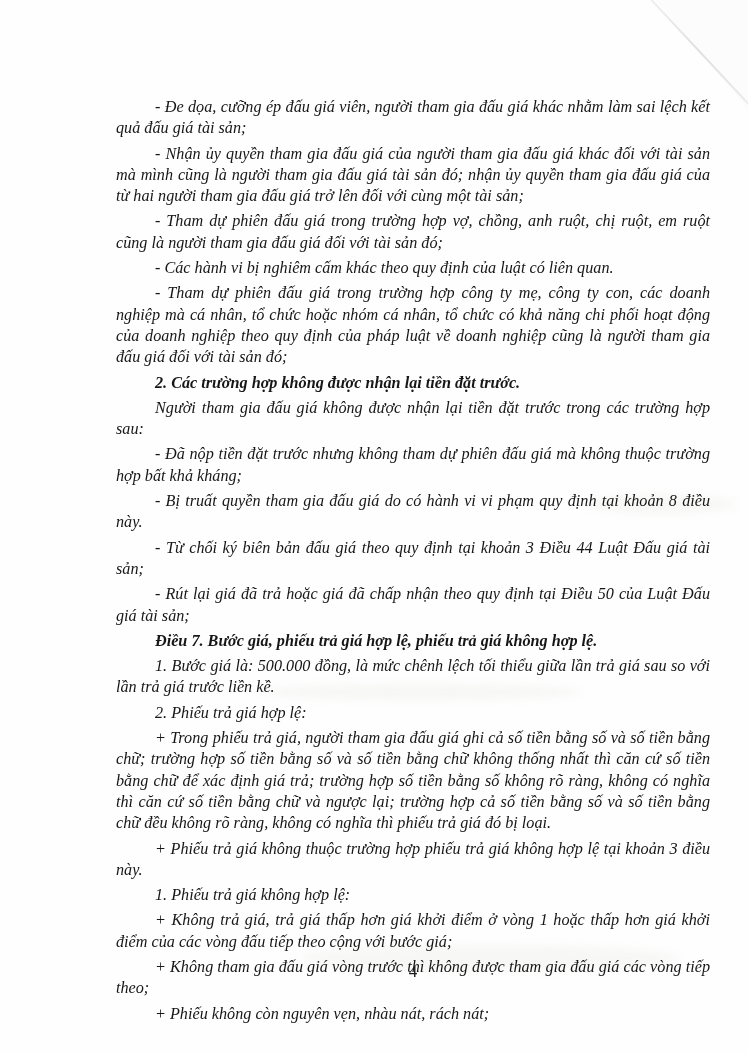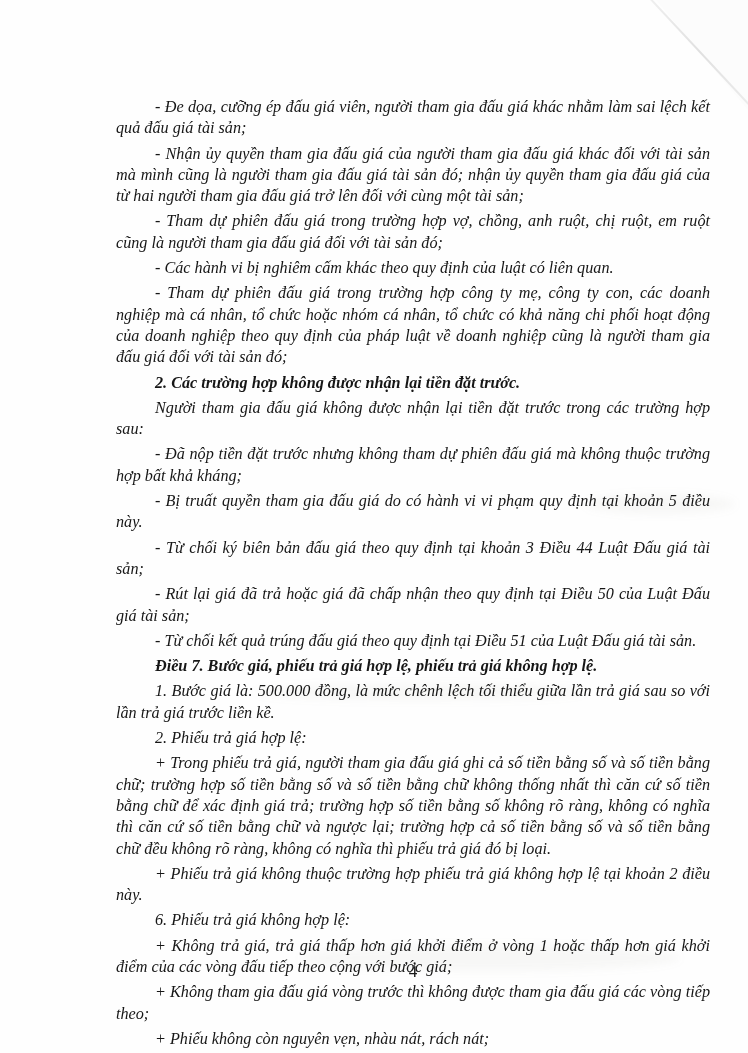--- a/index.html
+++ b/index.html
@@ -88,30 +88,29 @@
 
   <div class="content">
     <p>- Đe dọa, cưỡng ép đấu giá viên, người tham gia đấu giá khác nhằm làm sai lệch kết quả đấu giá tài sản;</p>
     <p>- Nhận ủy quyền tham gia đấu giá của người tham gia đấu giá khác đối với tài sản mà mình cũng là người tham gia đấu giá tài sản đó; nhận ủy quyền tham gia đấu giá của từ hai người tham gia đấu giá trở lên đối với cùng một tài sản;</p>
     <p>- Tham dự phiên đấu giá trong trường hợp vợ, chồng, anh ruột, chị ruột, em ruột cũng là người tham gia đấu giá đối với tài sản đó;</p>
     <p>- Các hành vi bị nghiêm cấm khác theo quy định của luật có liên quan.</p>
     <p>- Tham dự phiên đấu giá trong trường hợp công ty mẹ, công ty con, các doanh nghiệp mà cá nhân, tổ chức hoặc nhóm cá nhân, tổ chức có khả năng chi phối hoạt động của doanh nghiệp theo quy định của pháp luật về doanh nghiệp cũng là người tham gia đấu giá đối với tài sản đó;</p>
     <p class="bold">2. Các trường hợp không được nhận lại tiền đặt trước.</p>
     <p>Người tham gia đấu giá không được nhận lại tiền đặt trước trong các trường hợp sau:</p>
     <p>- Đã nộp tiền đặt trước nhưng không tham dự phiên đấu giá mà không thuộc trường hợp bất khả kháng;</p>
-    <p>- Bị truất quyền tham gia đấu giá do có hành vi vi phạm quy định tại khoản 5 điều này.</p>
+    <p>- Bị truất quyền tham gia đấu giá do có hành vi vi phạm quy định tại khoản 8 điều này.</p>
     <p>- Từ chối ký biên bản đấu giá theo quy định tại khoản 3 Điều 44 Luật Đấu giá tài sản;</p>
     <p>- Rút lại giá đã trả hoặc giá đã chấp nhận theo quy định tại Điều 50 của Luật Đấu giá tài sản;</p>
-    <p>- Từ chối kết quả trúng đấu giá theo quy định tại Điều 51 của Luật Đấu giá tài sản.</p>
     <p class="bold">Điều 7. Bước giá, phiếu trả giá hợp lệ, phiếu trả giá không hợp lệ.</p>
     <p>1. Bước giá là: 500.000 đồng, là mức chênh lệch tối thiểu giữa lần trả giá sau so với lần trả giá trước liền kề.</p>
     <p>2. Phiếu trả giá hợp lệ:</p>
     <p>+ Trong phiếu trả giá, người tham gia đấu giá ghi cả số tiền bằng số và số tiền bằng chữ; trường hợp số tiền bằng số và số tiền bằng chữ không thống nhất thì căn cứ số tiền bằng chữ để xác định giá trả; trường hợp số tiền bằng số không rõ ràng, không có nghĩa thì căn cứ số tiền bằng chữ và ngược lại; trường hợp cả số tiền bằng số và số tiền bằng chữ đều không rõ ràng, không có nghĩa thì phiếu trả giá đó bị loại.</p>
-    <p>+ Phiếu trả giá không thuộc trường hợp phiếu trả giá không hợp lệ tại khoản 2 điều này.</p>
-    <p>6. Phiếu trả giá không hợp lệ:</p>
+    <p>+ Phiếu trả giá không thuộc trường hợp phiếu trả giá không hợp lệ tại khoản 3 điều này.</p>
+    <p>1. Phiếu trả giá không hợp lệ:</p>
     <p>+ Không trả giá, trả giá thấp hơn giá khởi điểm ở vòng 1 hoặc thấp hơn giá khởi điểm của các vòng đấu tiếp theo cộng với bước giá;</p>
     <p>+ Không tham gia đấu giá vòng trước thì không được tham gia đấu giá các vòng tiếp theo;</p>
     <p>+ Phiếu không còn nguyên vẹn, nhàu nát, rách nát;</p>
   </div>
 
   <div class="page-number">4</div>
 
 </div>
 
 </body></html>

